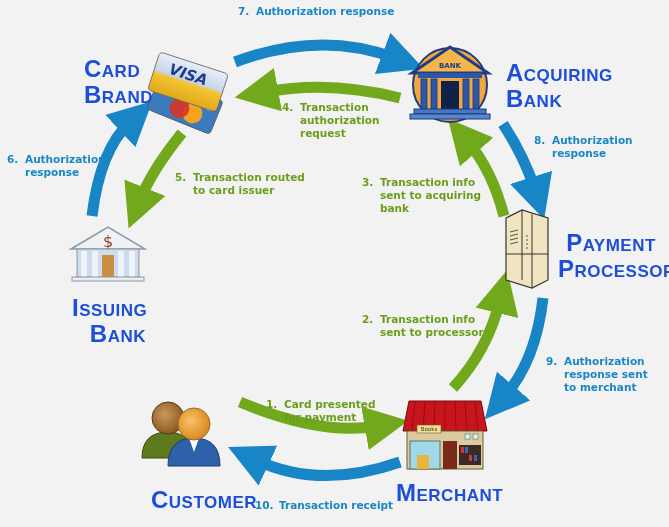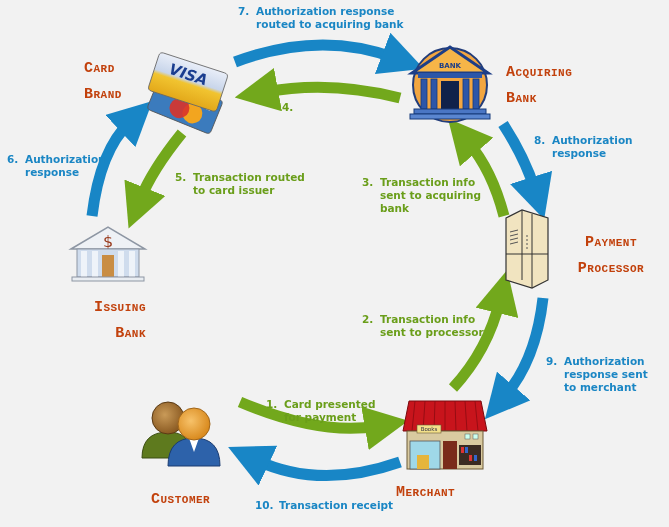--- a/index.html
+++ b/index.html
@@ -1,18 +1,18 @@
 <!DOCTYPE html>
 <html><head>
 <meta charset="utf-8">
 <style>
   html,body{margin:0;padding:0;background:#f2f2f2;}
   #stage{position:relative;width:669px;height:527px;background:#f2f2f2;overflow:hidden;font-family:"DejaVu Sans",sans-serif;}
   svg#art{position:absolute;left:0;top:0;}
-  .node-label{position:absolute;font-family:Liberation Mono, monospace;font-weight:bold;color:#c2410c;font-size:15px;line-height:26px;font-variant:small-caps;letter-spacing:0.5px;}
+  .node-label{position:absolute;font-family:Liberation Sans, sans-serif;font-weight:bold;color:#1d4ed8;font-size:24px;line-height:26px;font-variant:small-caps;letter-spacing:0.5px;}
   .step{position:absolute;font-family:"DejaVu Sans",sans-serif;font-weight:bold;font-size:10.5px;line-height:13px;display:flex;}
   .step .num{width:18px;flex:none;}
   .step.green{color:#6a9e1a;}
   .step.blue{color:#1a86c4;}
 </style>
 </head>
 <body>
 
 <div id="stage">
   <svg id="art" width="669" height="527" viewBox="0 0 669 527">
@@ -190,40 +190,44 @@
   <div class="step green" style="left:362px;top:176px;">
     <span class="num">3.</span>
     <span>
         <div>Transaction info</div>
         <div>sent to acquiring</div>
         <div>bank</div>
       </span>
   </div>
   <div class="step green" style="left:282px;top:101px;">
     <span class="num">4.</span>
+    <span>
+        <div>Transaction</div>
+        <div>authorization</div>
+        <div>request</div>
+      </span>
   </div>
   <div class="step green" style="left:175px;top:171px;">
     <span class="num">5.</span>
     <span>
         <div>Transaction routed</div>
         <div>to card issuer</div>
       </span>
   </div>
   <div class="step blue" style="left:7px;top:153px;">
     <span class="num">6.</span>
     <span>
         <div>Authorization</div>
         <div>response</div>
       </span>
   </div>
   <div class="step blue" style="left:238px;top:5px;">
     <span class="num">7.</span>
     <span>
         <div>Authorization response</div>
-        <div>routed to acquiring bank</div>
       </span>
   </div>
   <div class="step blue" style="left:534px;top:134px;">
     <span class="num">8.</span>
     <span>
         <div>Authorization</div>
         <div>response</div>
       </span>
   </div>
   <div class="step blue" style="left:546px;top:355px;">

